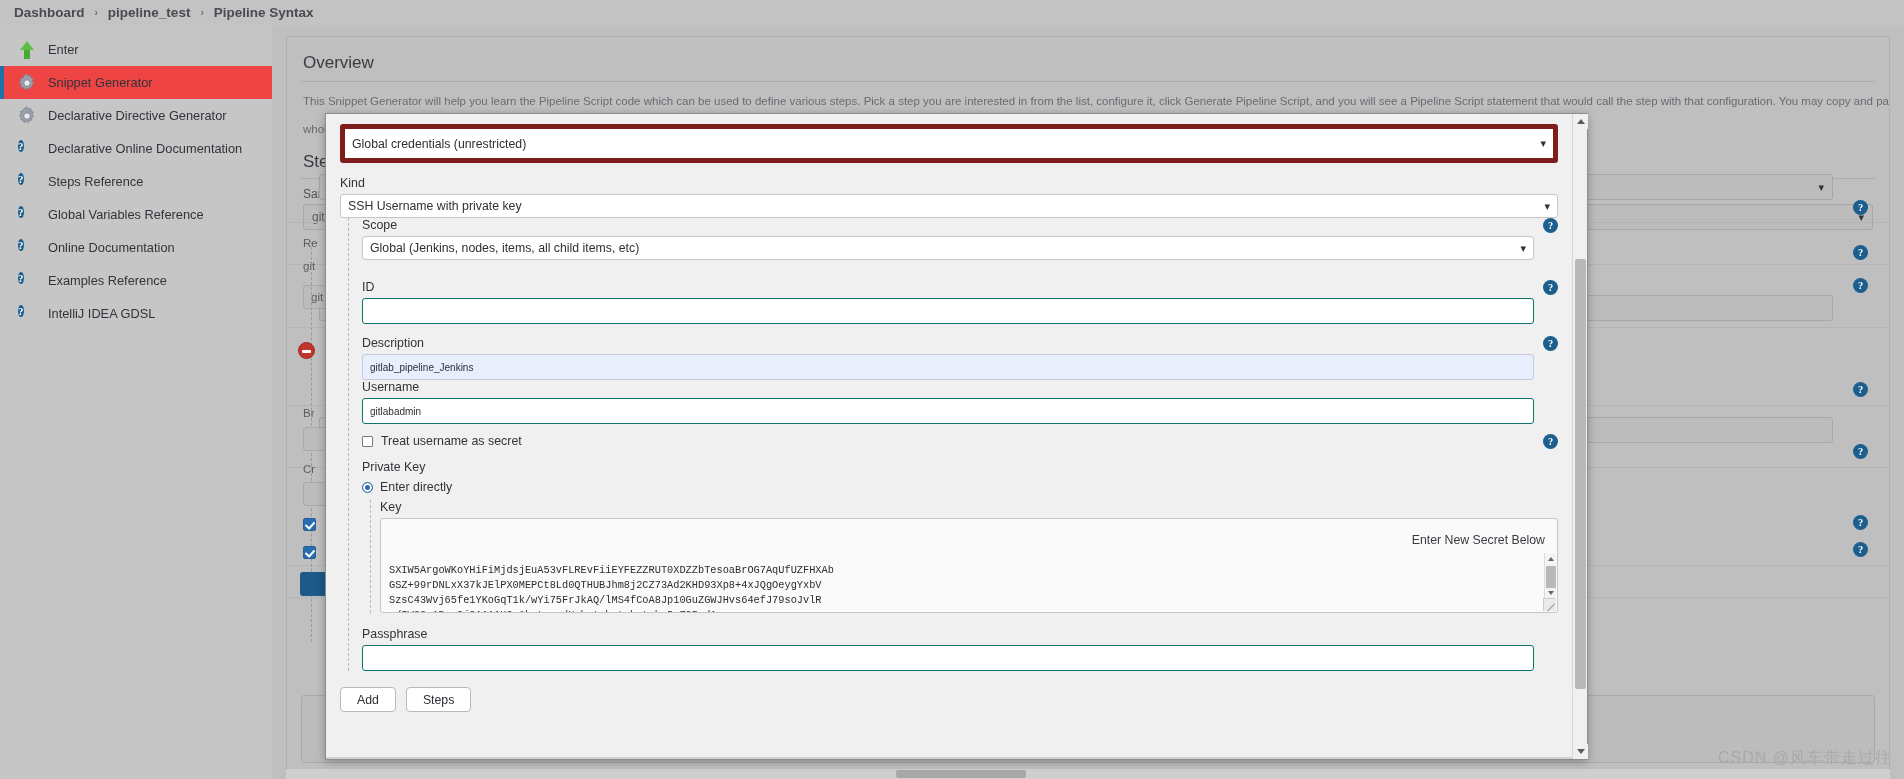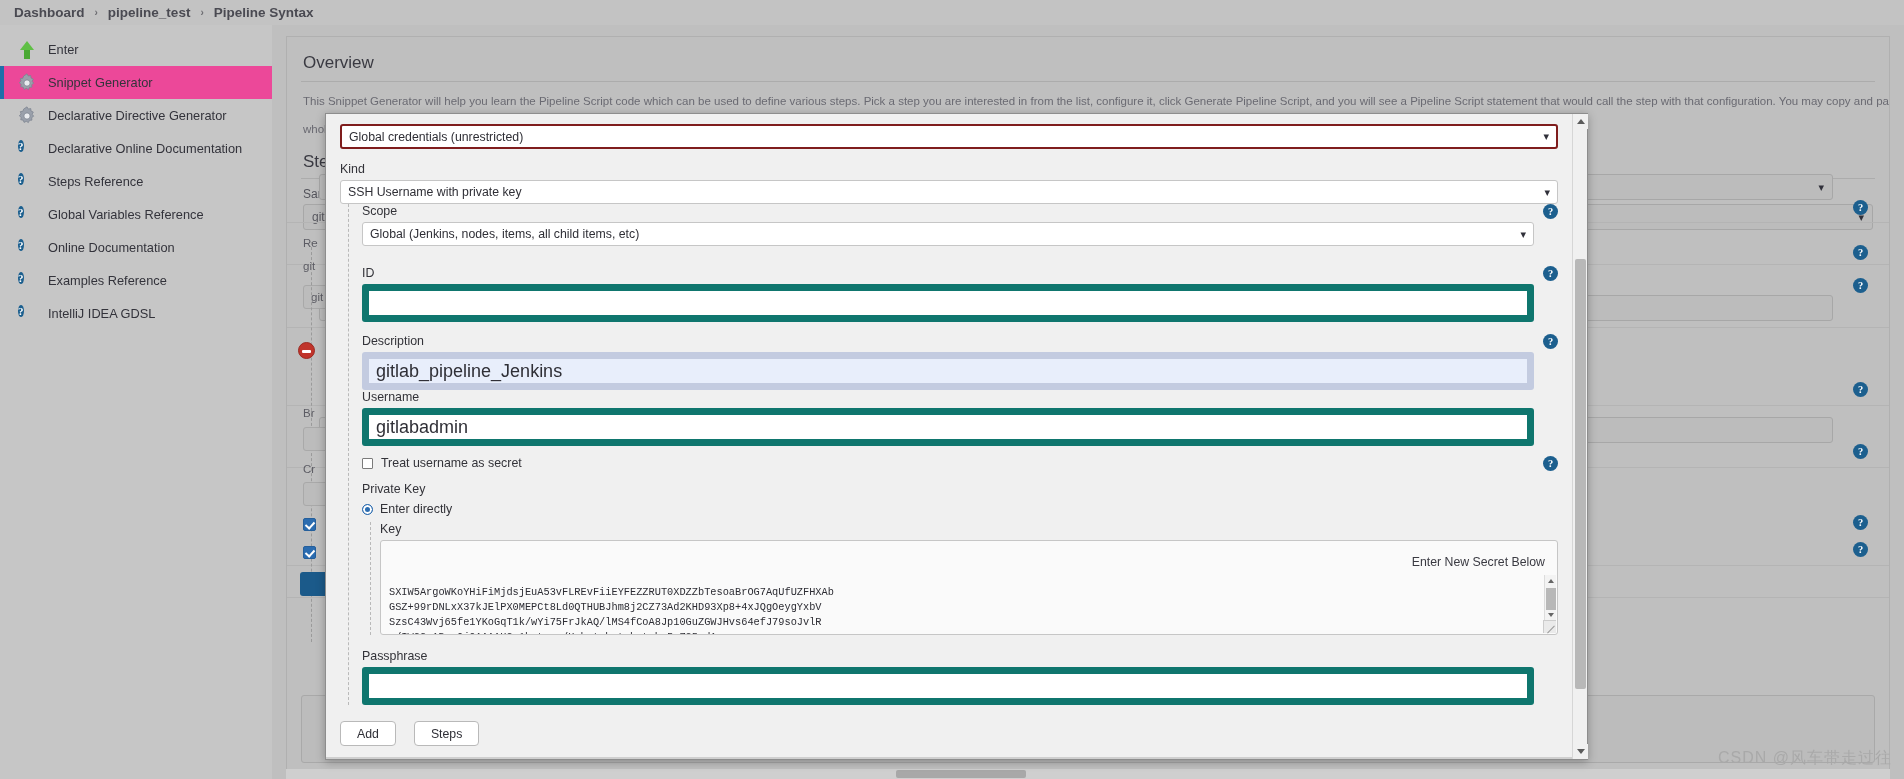--- a/index.html
+++ b/index.html
@@ -23,21 +23,21 @@
 
   
   .sidebar {
     position: absolute; left: 0; top: 25px; width: 272px; height: 754px;
     background: #c6c6c6;
   }
   .side-item {
     position: relative; height: 33px; display: flex; align-items: center;
     padding-left: 16px; font-size: 12.8px; color: #33333b; cursor: pointer;
   }
-  .side-item.selected { background: #ec4899; }
+  .side-item.selected { background: #ef4444; }
   .side-item.selected::before {
     content: ""; position: absolute; left: 0; top: 0; width: 4px; height: 100%;
     background: #1f6fa9;
   }
   .side-ico { width: 22px; height: 22px; margin-right: 10px; flex: none; position: relative; }
 
   
   .ico-up { width: 22px; height: 22px; position: relative; }
   .ico-up::before {
     content: ""; position: absolute; left: 4px; top: 2px;
@@ -149,30 +149,30 @@
   }
   .ms-thumb {
     position: absolute; left: 2px; top: 145px; width: 11px; height: 430px;
     background: #b8b8b8; border-radius: 2px;
   }
   .modal-body { position: absolute; left: 0; top: 0; right: 15px; bottom: 0; padding: 0; }
 
   .m-row { position: relative; }
   .m-label { font-size: 12.4px; color: #333339; margin-bottom: 4px; }
   .m-input {
-    width: 100%; height: 24px; background: #fff; border: 7px solid #0f766e;
-    border-radius: 3px; font-size: 18px; color: #2f2f36;
+    width: 100%; height: 24px; background: #fff; border: 1px solid #0f766e;
+    border-radius: 3px; font-size: 10px; color: #2f2f36;
     padding: 12px 7px; font-family: "Liberation Sans", sans-serif;
   }
   .m-select {
     width: 100%; height: 24px; background: #fff; border: 1px solid #c6c6c6;
     border-radius: 3px; font-size: 12.3px; color: #2f2f36; padding: 0 7px;
     display: flex; align-items: center; justify-content: space-between;
   }
-  .m-select.focused { border: 2px solid #7f1d1d; height: 25px; }
+  .m-select.focused { border: 5px solid #7f1d1d; height: 39px; }
   .m-input.highlighted { background: #e8eefb; border-color: #c3cbe0; }
   .m-help {
     position: absolute; right: 0; width: 15px; height: 15px; border-radius: 50%;
     background: #1c5f8e; color: #fff; font-size: 10.5px; font-weight: bold;
     line-height: 15px; text-align: center; font-family: "Liberation Serif", serif;
   }
   .indent-wrap { padding-left: 22px; position: relative; }
   .indent-wrap::before {
     content: ""; position: absolute; left: 8px; top: 0; bottom: 0;
     border-left: 1px dashed #b9b9b9;
@@ -471,21 +471,21 @@
             </div>
           </div>
         </div>
 
         <div class="m-row" style="margin-top:14px; padding-right:24px;">
           <div class="m-label">Passphrase</div>
           <input class="m-input" value="" style="">
         </div>
       </div>
 
-      <div class="m-row" style="margin-top:16px; display:flex; gap:18px;">
+      <div class="m-row" style="margin-top:16px; display:flex; gap:10px;">
         <button class="btn">Add</button>
         <button class="btn">Steps</button>
       </div>
     </div>
 
     <div class="modal-foot-rule"></div>
 
     <div class="modal-scroll">
       <div class="ms-up"></div>
       <div class="ms-thumb"></div>

